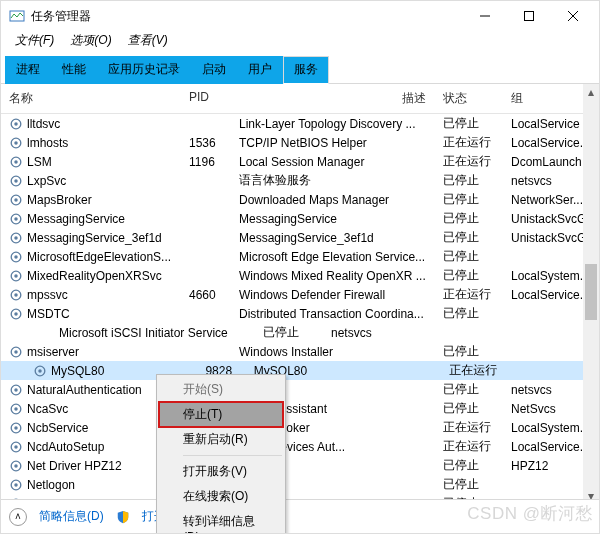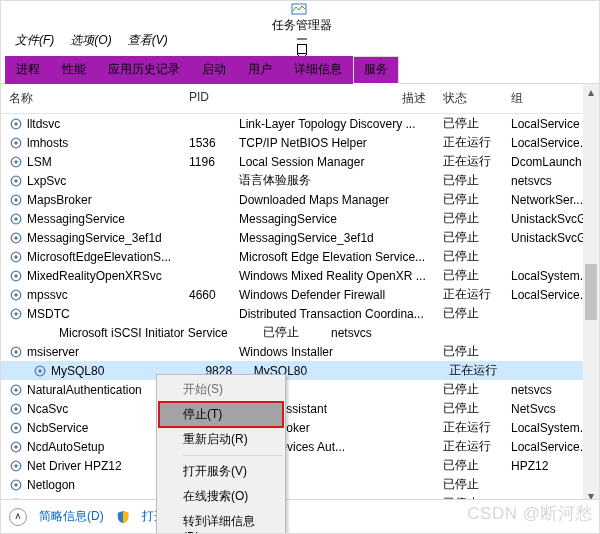--- a/index.html
+++ b/index.html
@@ -1,24 +1,24 @@
 <!DOCTYPE html>
 <html><head>
 <meta charset="utf-8">
 <style>
 * { margin: 0; padding: 0; box-sizing: border-box; font-family: "Microsoft YaHei", "Segoe UI", sans-serif; font-size: 12px; }
 body { background: #fff; width: 600px; height: 534px; overflow: hidden; position: relative; border: 1px solid #ddd; }
-.titlebar { height: 30px; display: flex; align-items: center; padding: 0 4px 0 8px; flex-direction: column; }
+.titlebar { height: 30px; display: flex; align-items: center; padding: 0 4px 0 8px; }
 .titlebar .app-icon { width: 16px; height: 16px; margin-right: 6px; }
 .titlebar .title { flex: 1; color: #000; }
 .titlebar .winbtn { width: 44px; height: 28px; display: flex; align-items: center; justify-content: center; color: #333; }
 .menubar { height: 20px; display: flex; padding: 0 6px; }
 .menubar .mitem { padding: 1px 8px; color: #000; font-style: italic; }
 .tabs { border-bottom: 1px solid #d9d9d9; display: flex; padding: 4px 4px 0 4px; gap: 0; }
-.tabs .tab { padding: 4px 10px 5px; border: 1px solid transparent; color: #000; position: relative; top: 1px; background: #a21caf; }
+.tabs .tab { padding: 4px 10px 5px; border: 1px solid transparent; color: #000; position: relative; top: 1px; background: #0ea5e9; }
 .tabs .tab.active { border: 1px solid #d9d9d9; border-bottom: 1px solid #fff; }
 .grid { position: relative; height: calc(100% - 30px - 20px - 28px - 34px); }
 .header-row { display: flex; background: #fff; border-bottom: 1px solid #e5e5e5; position: sticky; top: 0; }
 .hcell { padding: 6px 8px; color: #333; border-right: 1px solid transparent; }
 .rows { overflow: hidden; height: calc(100% - 28px); position: relative; }
 .row { display: flex; align-items: center; height: 19px; }
 .row.sel { background: #cde8ff; padding-left: 24px; }
 .cell { padding: 1px 8px; white-space: nowrap; overflow: hidden; text-overflow: ellipsis; display: flex; align-items: center; gap: 4px; }
 .c-name { width: 180px; }
 .c-pid { width: 50px; text-align: left; }
@@ -76,21 +76,20 @@
   <div class="mitem">选项(O)</div>
   <div class="mitem">查看(V)</div>
 </div>
 
 <div class="tabs" id="tabs">
     <div class="tab">进程</div>
     <div class="tab">性能</div>
     <div class="tab">应用历史记录</div>
     <div class="tab">启动</div>
     <div class="tab">用户</div>
-    <div class="tab">详细信息</div>
     <div class="tab active">服务</div>
   </div>
 
 <div class="grid">
   <div class="header-row">
     <div class="hcell c-name">名称</div>
     <div class="hcell c-pid">PID</div>
     <div class="hcell c-desc">描述</div>
     <div class="hcell c-status">状态</div>
     <div class="hcell c-group">组</div>

